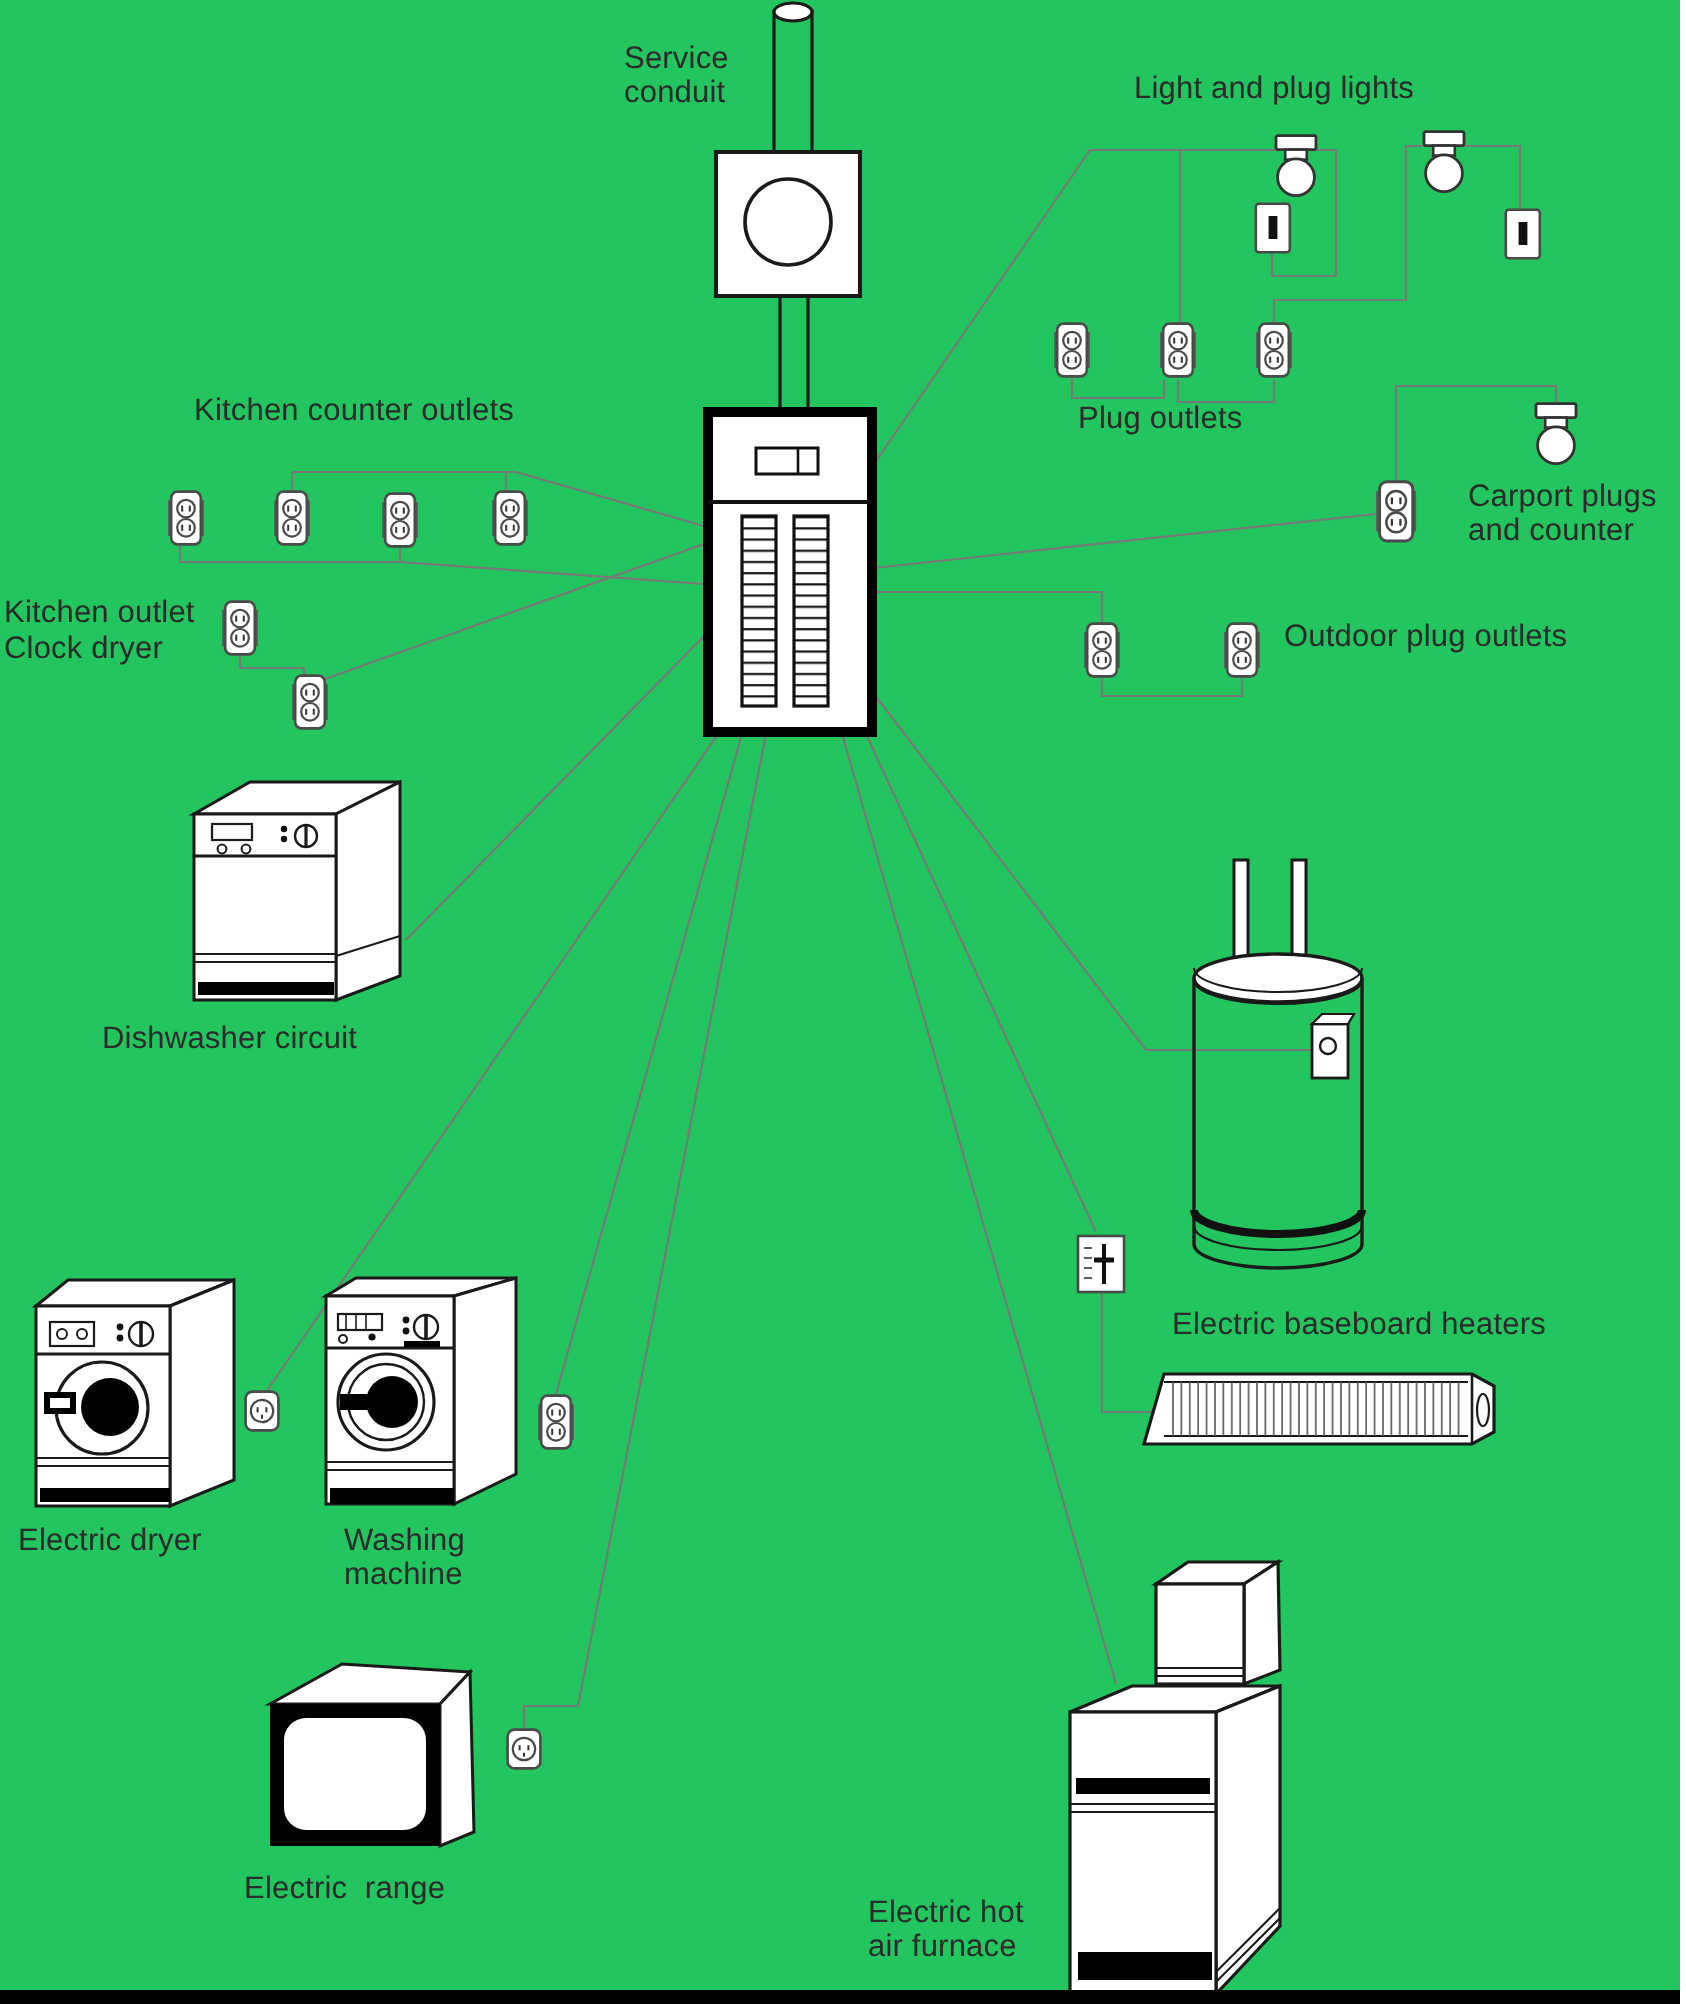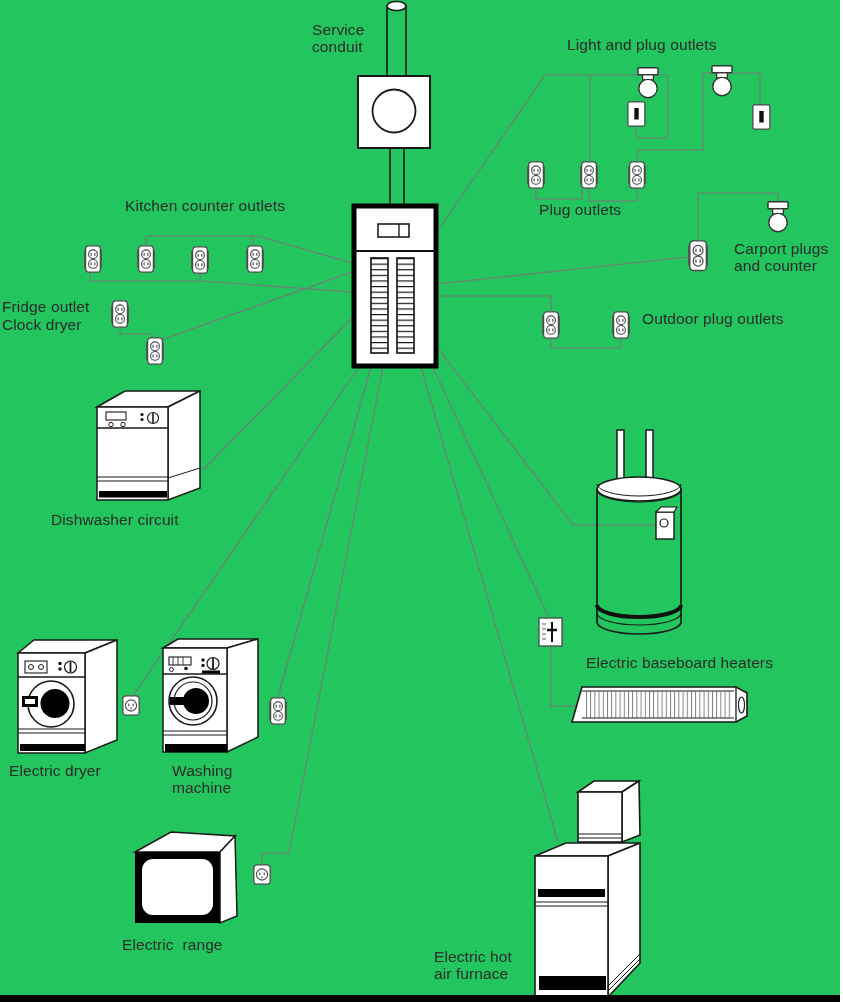--- a/index.html
+++ b/index.html
@@ -244,26 +244,26 @@
     <line x1="535" y1="902" x2="608" y2="902" stroke-width="1"></line>
     <line x1="535" y1="906" x2="608" y2="906" stroke-width="1"></line>
     <line x1="608" y1="986" x2="640" y2="954" stroke-width="1"></line>
     <line x1="608" y1="991" x2="640" y2="959" stroke-width="1"></line>
     <rect x="539" y="976" width="67" height="14" fill="#000" stroke="none"></rect>
   </g>
 </svg>
 
 <div class="lbl" style="left:312px;top:21px">Service
 conduit</div>
-<div class="lbl" style="left:567px;top:36px">Light and plug outlets</div>
-<div class="lbl" style="left:125px;top:197px">Kitchen counter outlets</div>
+<div class="lbl" style="left:567px;top:36px">Light and plug lights</div>
+<div class="lbl" style="left:97px;top:197px">Kitchen counter outlets</div>
 <div class="lbl" style="left:539px;top:201px">Plug outlets</div>
 <div class="lbl" style="left:734px;top:240px">Carport plugs
 and counter</div>
-<div class="lbl" style="left:2px;top:298px">Fridge outlet</div>
+<div class="lbl" style="left:2px;top:298px">Kitchen outlet</div>
 <div class="lbl" style="left:2px;top:316px">Clock dryer</div>
 <div class="lbl" style="left:642px;top:310px">Outdoor plug outlets</div>
 <div class="lbl" style="left:51px;top:511px">Dishwasher circuit</div>
 <div class="lbl" style="left:586px;top:654px">Electric baseboard heaters</div>
 <div class="lbl" style="left:9px;top:762px">Electric dryer</div>
 <div class="lbl" style="left:172px;top:762px">Washing
 machine</div>
 <div class="lbl" style="left:122px;top:936px">Electric  range</div>
 <div class="lbl" style="left:434px;top:948px">Electric hot
 air furnace</div>

